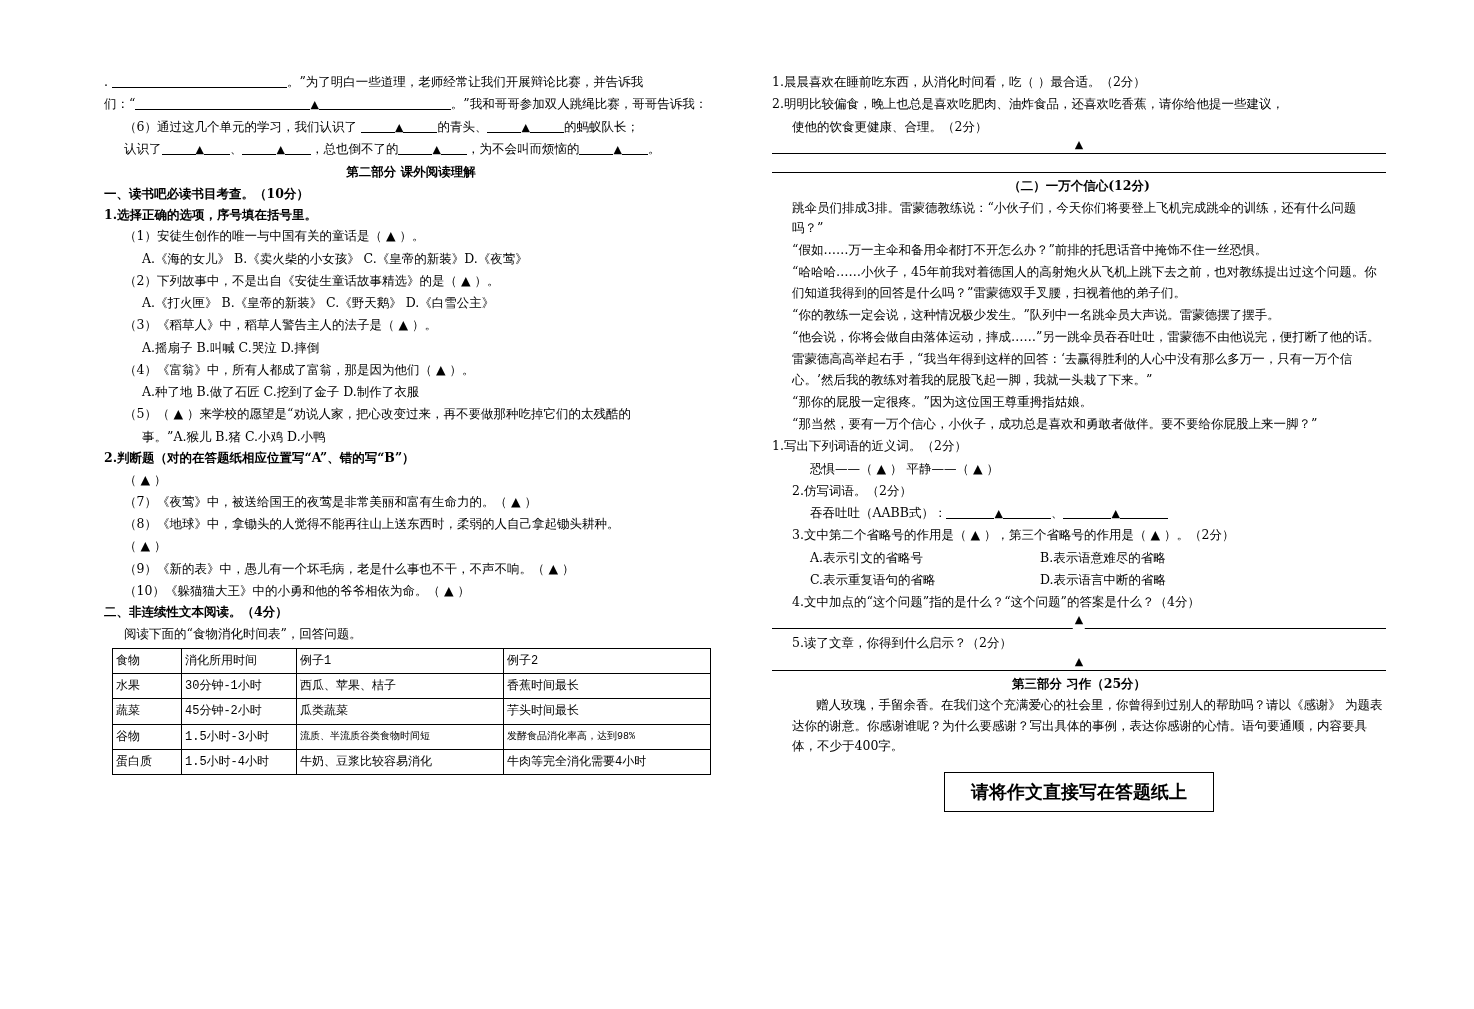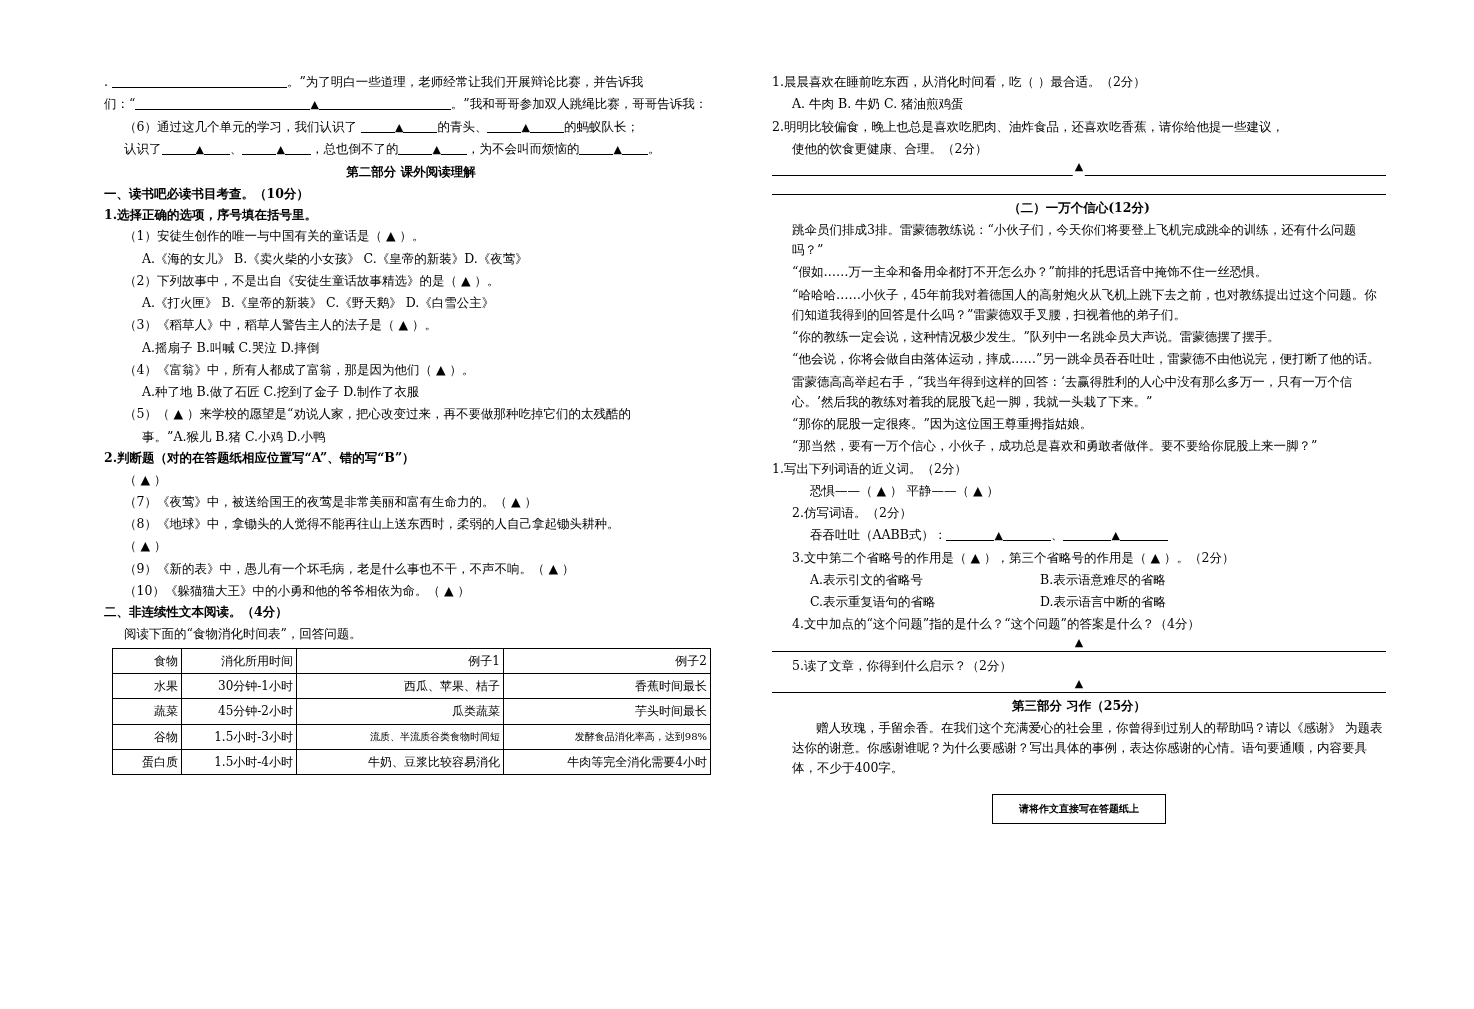--- a/index.html
+++ b/index.html
@@ -40,22 +40,23 @@
   .tri{ font-size:11px; }
   .sec-title{ text-align:center; font-weight:bold; margin:4px 0 3px 0; }
   table{
     border-collapse:collapse;
     margin:4px 0 0 8px;
     font-size:12px;
   }
   table td{
     border:1px solid #000;
     padding:4px 3px;
-    text-align:right;
+    text-align:left;
     line-height:1.35;
+    font-family:Liberation Mono, monospace;
   }
   .c1{ width:62px; }
   .c2{ width:108px; }
   .c3{ width:200px; }
   .c4{ width:200px; }
   .longline{
     display:block;
     border-bottom:1px solid #000;
     height:14px;
     margin:2px 0 4px 0;
@@ -64,21 +65,21 @@
   .longline .mid{
     position:absolute; left:50%; top:-2px; transform:translateX(-50%);
     font-size:11px; background:#fff; padding:0 2px;
   }
   .boxed{
     border:1.6px solid #000;
     padding:7px 26px;
     font-weight:bold;
     display:inline-block;
     margin-top:14px;
-    font-size:10px;
+    font-size:18px;
   }
   .boxwrap{ text-align:center; }
   .small{ font-size:10px; }
   .qline{ line-height:1.62; }
 </style>
 </head>
 <body>
 
 <div class="page">
 
@@ -164,21 +165,20 @@
           <td>牛奶、豆浆比较容易消化</td>
           <td>牛肉等完全消化需要4小时</td>
         </tr>
       </tbody>
     </table>
   </div>
 
   <div class="col right">
 
     <p class="qline">1.晨晨喜欢在睡前吃东西，从消化时间看，吃（        ）最合适。（2分）</p>
-    <p class="qline ind2">A. 牛肉                      B. 牛奶                      C. 猪油煎鸡蛋</p>
 
     <p class="qline">2.明明比较偏食，晚上也总是喜欢吃肥肉、油炸食品，还喜欢吃香蕉，请你给他提一些建议，</p>
     <p class="qline ind2">使他的饮食更健康、合理。（2分）</p>
     <p class="longline">
         <span class="mid">▲</span>
       </p>
     <p class="longline"></p>
 
     <p class="center b">（二）一万个信心(12分)</p>
 

